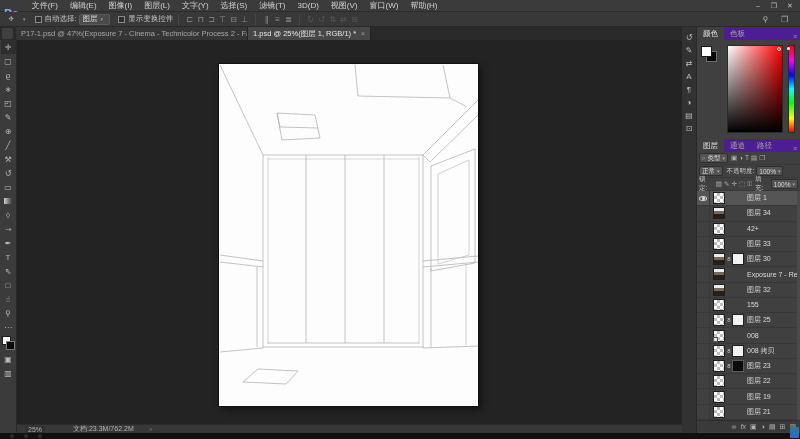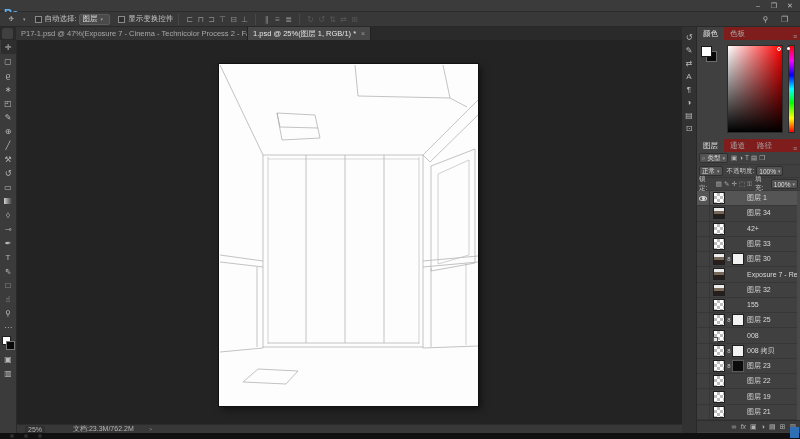--- a/index.html
+++ b/index.html
@@ -67,21 +67,21 @@
   .task-dot{width:4px;height:4px;border-radius:50%;background:#2e2e2e}
   #task-accent{position:absolute;right:1px;top:427px;width:9px;height:11px;background:#2f6fb5;z-index:7}
 
   
   #rightcol{position:absolute;left:682px;top:27px;width:118px;height:406px;background:#333;z-index:5}
   #dockstrip{position:absolute;left:0;top:0;width:15px;height:406px;background:#323232;border-right:1px solid #282828;
     display:flex;flex-direction:column;align-items:center;padding-top:4px}
   .dock-ico{width:13px;height:13px;display:flex;align-items:center;justify-content:center;font-size:8px;color:#bdbdbd}
   #panels{position:absolute;left:15px;top:0;width:103px;height:406px;background:#404040}
 
-  .ptabs{height:13px;background:#7f1d1d;display:flex;align-items:flex-end;font-size:7.5px}
+  .ptabs{height:13px;background:#4c1d95;display:flex;align-items:flex-end;font-size:7.5px}
   .ptab{padding:0 6px;height:13px;line-height:13px;color:#a9a9a9}
   .ptab.active{background:#404040;color:#e4e4e4}
   .pmenu{margin-left:auto;color:#9c9c9c;font-size:7px;padding-right:3px}
 
   
   #color-content{position:relative;height:99px;background:#404040}
   #mini-swatches{position:absolute;left:4px;top:6px;width:18px;height:18px}
   #mini-fg{position:absolute;left:0;top:0;width:11px;height:11px;background:#fff;border:1px solid #191919;z-index:2}
   #mini-bg{position:absolute;left:5px;top:5px;width:11px;height:11px;background:#0a0a0a;border:1px solid #6e6e6e}
   #sat-box{position:absolute;left:30px;top:5px;width:56px;height:88px;border:1px solid #2a2a2a;
@@ -125,20 +125,34 @@
   #layers-bottom .b-ico{font-size:7px;color:#b0b0b0;font-style:normal}
   #layers-bottom .b-ico.fx{font-style:italic}
 </style>
 </head>
 <body>
 
 <div id="app">
 
   <div id="menubar">
     <span id="ps-logo">Ps</span>
+    <div style="display:flex">
+
+    <span class="menu-item">文件(F)</span>
+        <span class="menu-item">编辑(E)</span>
+        <span class="menu-item">图像(I)</span>
+        <span class="menu-item">图层(L)</span>
+        <span class="menu-item">文字(Y)</span>
+        <span class="menu-item">选择(S)</span>
+        <span class="menu-item">滤镜(T)</span>
+        <span class="menu-item">3D(D)</span>
+        <span class="menu-item">视图(V)</span>
+        <span class="menu-item">窗口(W)</span>
+        <span class="menu-item">帮助(H)</span>
+      </div>
     <div id="win-controls">
 
     <span class="win-btn">–</span>
         <span class="win-btn">❐</span>
         <span class="win-btn">✕</span>
       </div>
   </div>
 
   <div id="optionsbar">
     <span class="opt-tool">

